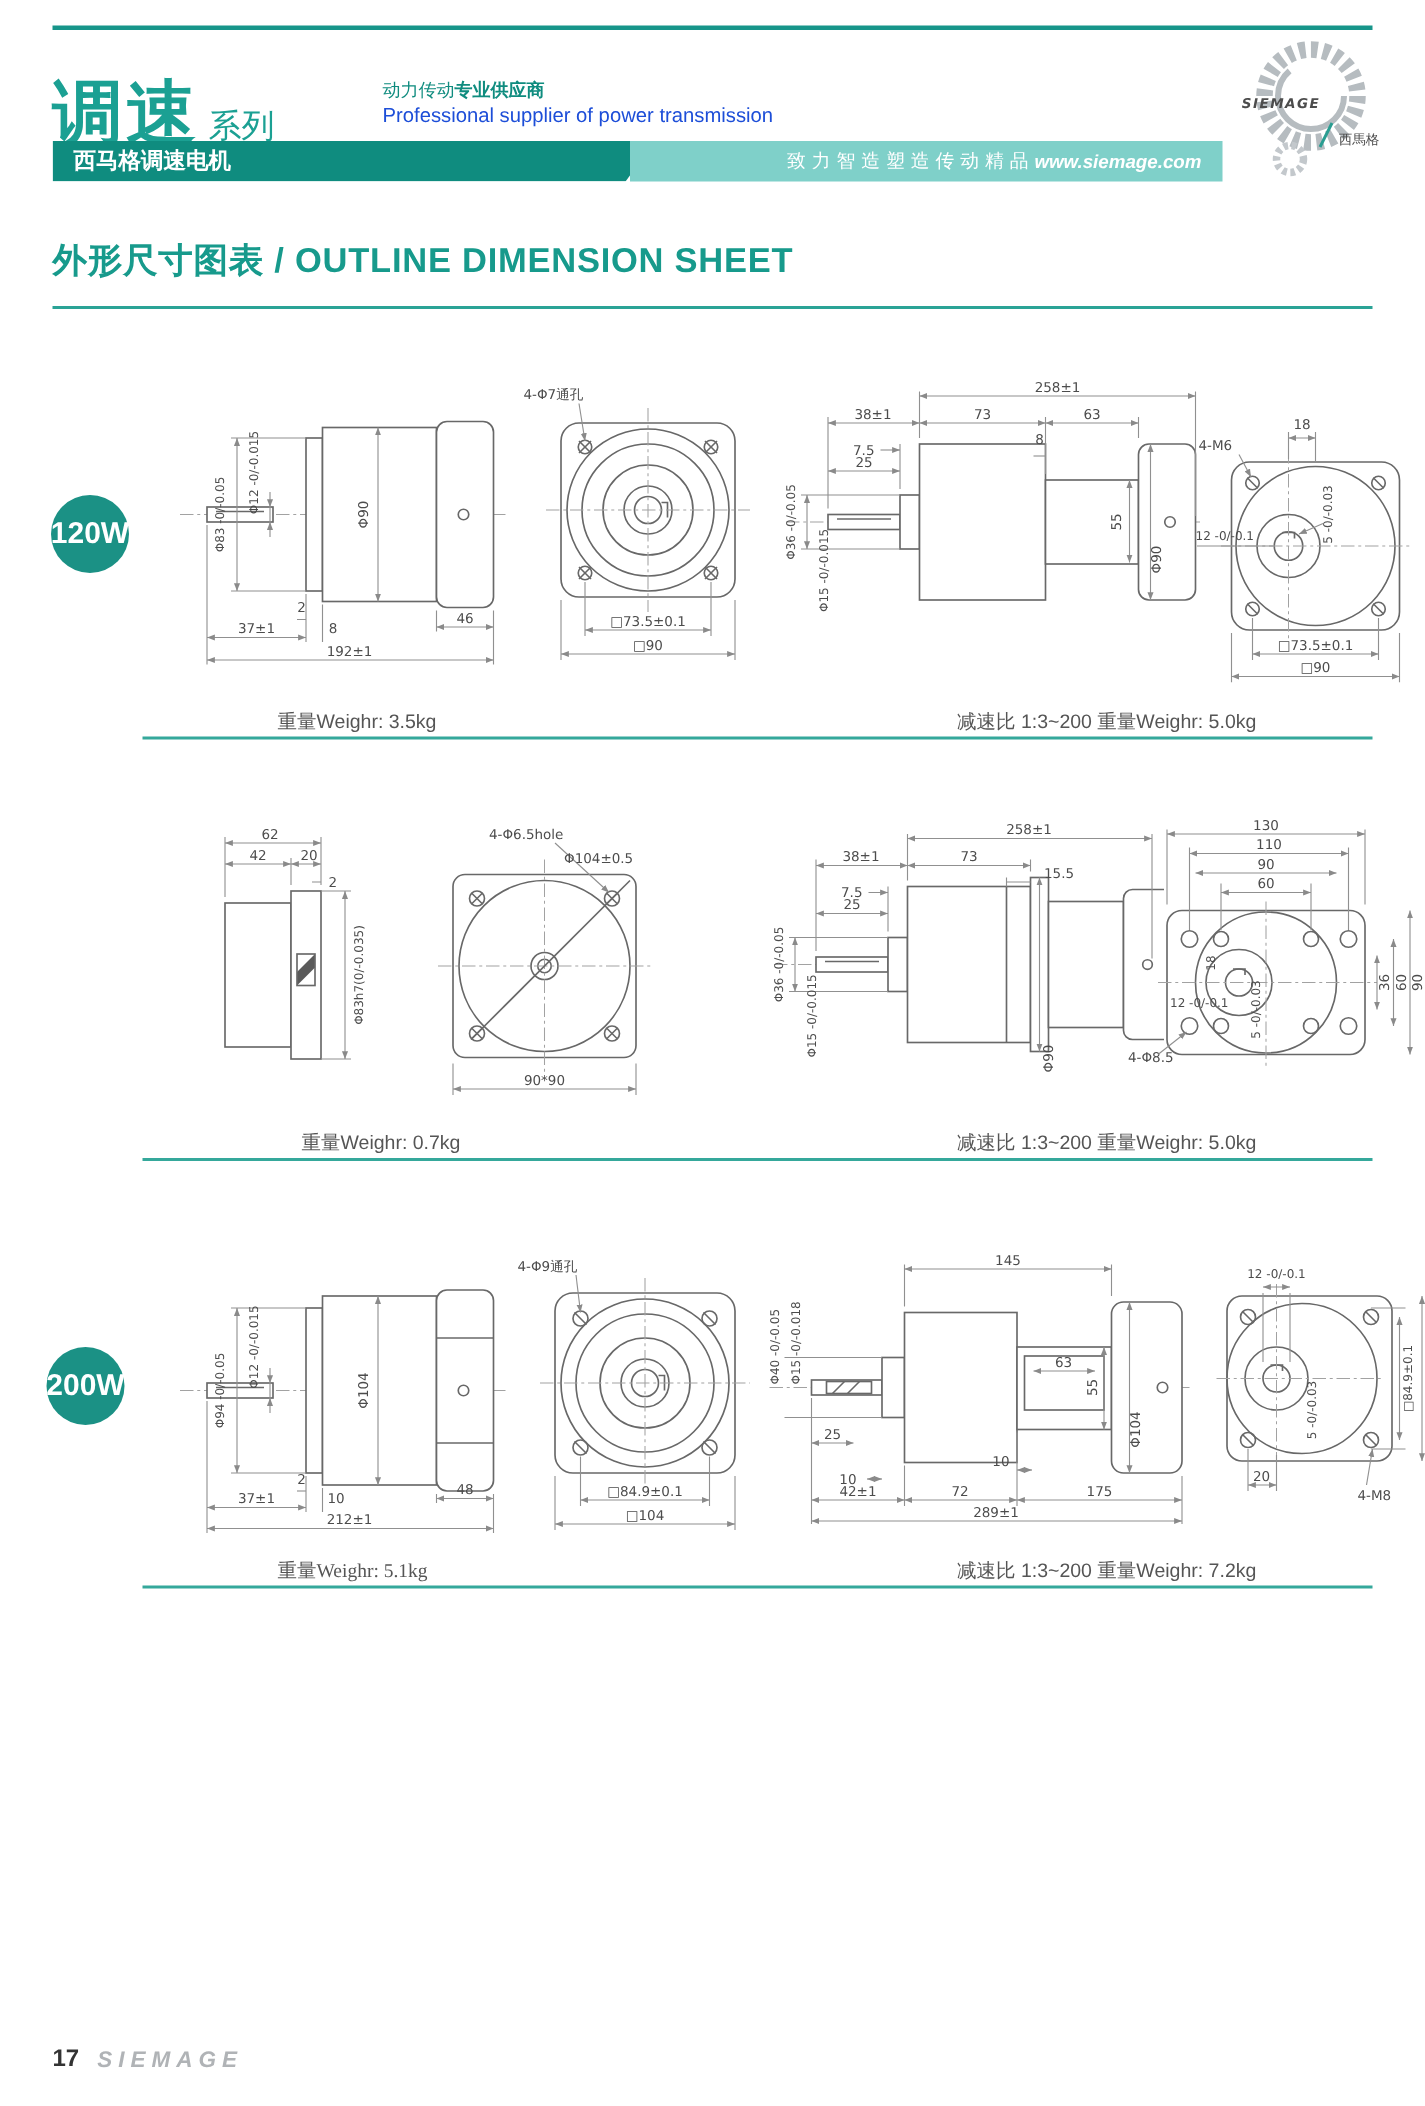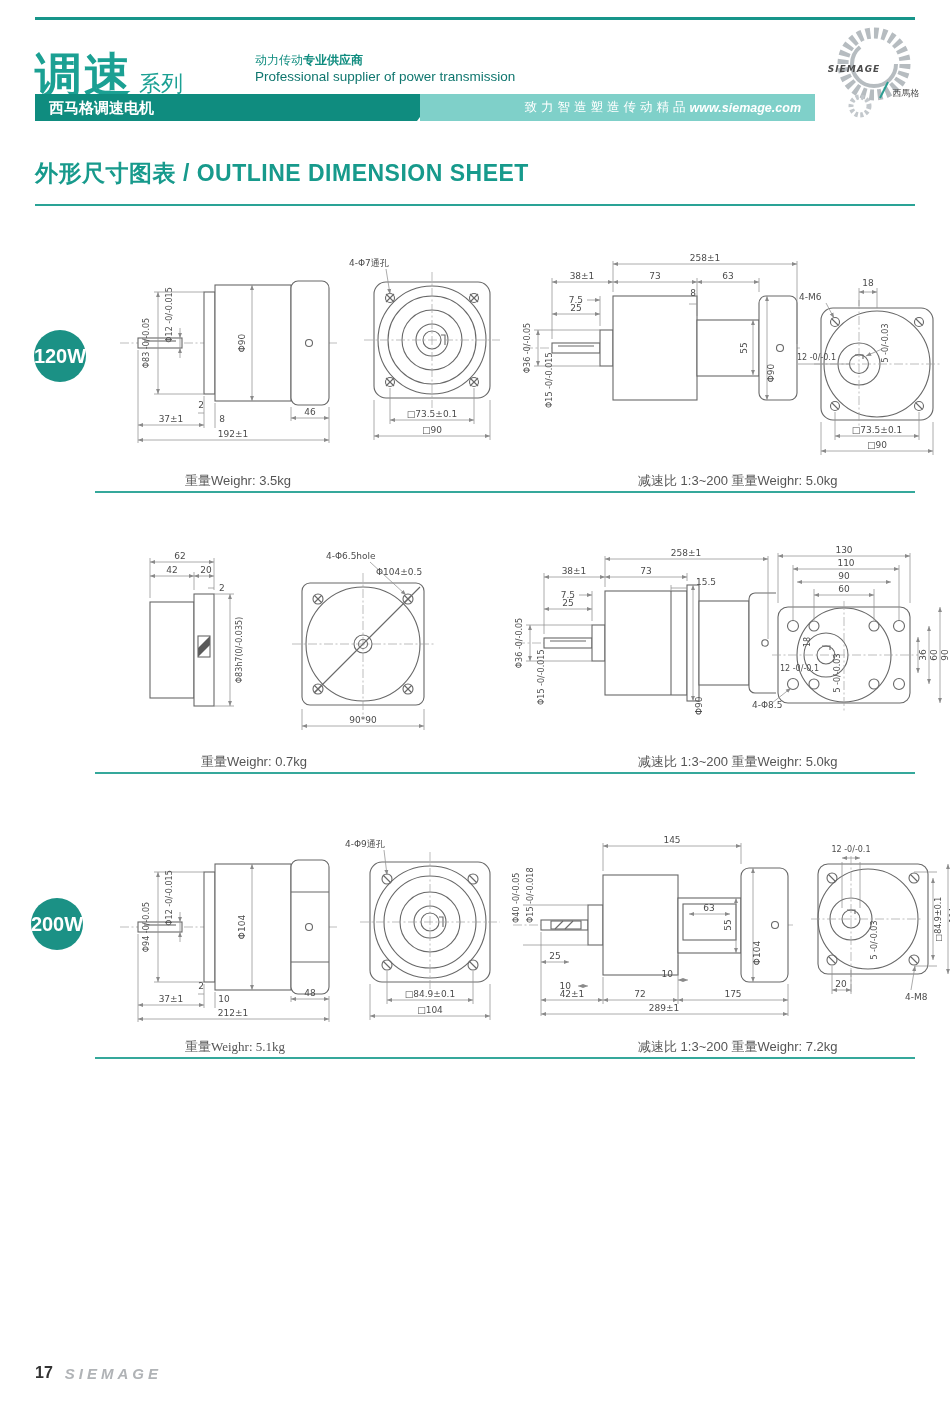--- a/index.html
+++ b/index.html
@@ -8,21 +8,21 @@
   .abs{position:absolute;}
 
   
   #top-rule{left:35px;top:17px;width:880px;height:2.5px;background:#17958a;}
   #series{left:35px;top:44px;color:#1ba093;white-space:nowrap;font-family:Liberation Mono, monospace;}
   #series .big{font-size:47px;font-weight:bold;letter-spacing:2px;}
   #series .small{font-size:22px;margin-left:6px;}
   #supplier{left:255px;top:52px;color:#0f8c7f;line-height:1.35;}
   #supplier .cn{font-size:12px;}
   #supplier .cn b{font-weight:bold;}
-  #supplier .en{font-size:13.5px;color:#0f766e;}
+  #supplier .en{font-size:13.5px;color:#1d4ed8;}
   #dark-bar{left:35px;top:94px;width:402px;height:27px;background:#0f8c7f;
             clip-path:polygon(0 0,100% 0,calc(100% - 20px) 100%,0 100%);
             color:#fff;font-size:15px;font-weight:bold;line-height:27px;padding-left:14px;box-sizing:border-box;}
   #light-bar{left:420px;top:94px;width:395px;height:27px;background:#7fd0c9;color:#fff;
              display:flex;justify-content:flex-end;align-items:center;padding-right:14px;box-sizing:border-box;}
   #light-bar .slogan{font-size:12.5px;letter-spacing:4px;}
   #light-bar .site{font-size:12.5px;font-weight:bold;font-style:italic;}
   #logo{left:782px;top:20px;width:145px;height:100px;}
 
   

